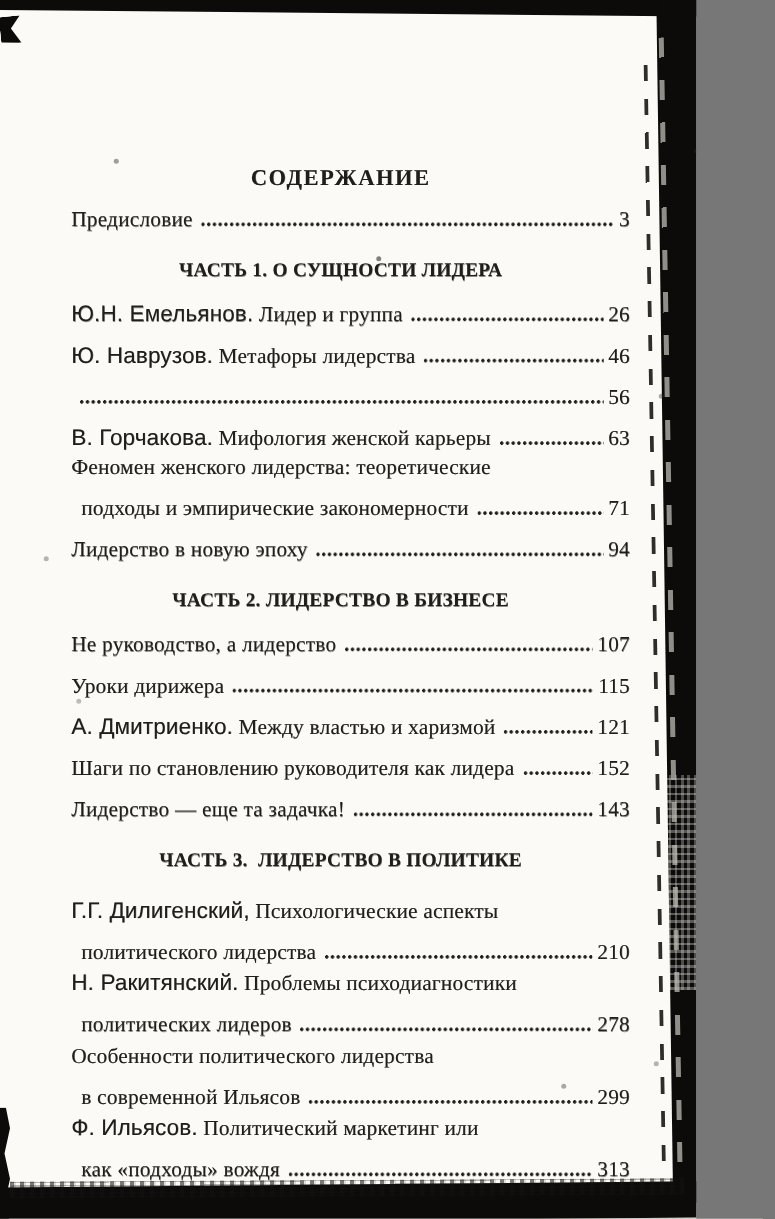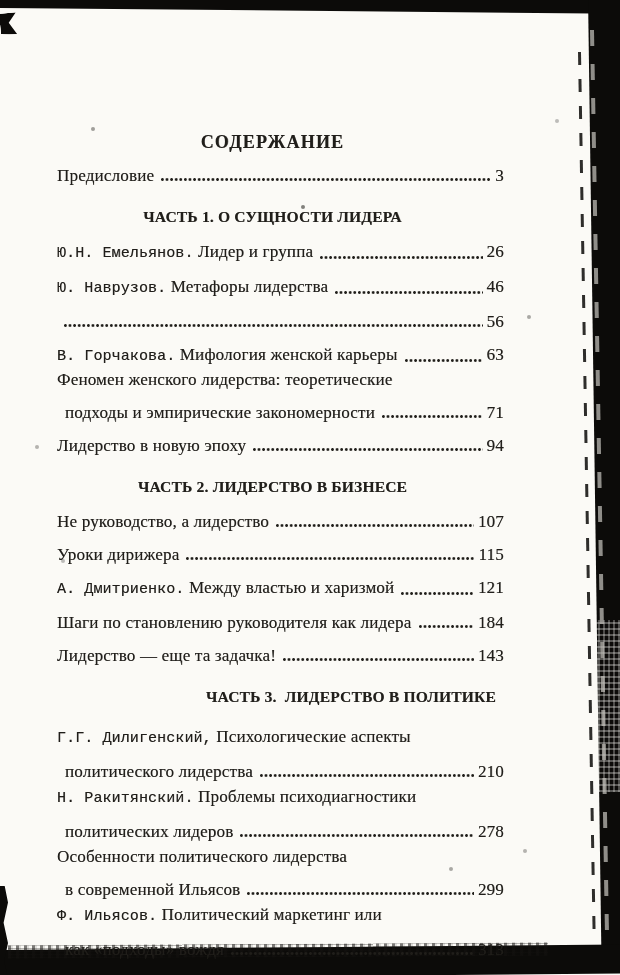--- a/index.html
+++ b/index.html
@@ -3,46 +3,46 @@
 <meta charset="utf-8">
 <style>
   * { box-sizing: border-box; }
   html, body { margin: 0; padding: 0; }
   body {
     width: 620px; height: 975px; overflow: hidden;
     background: #777;
     font-family: "Liberation Serif", "DejaVu Serif", serif;
   }
   .page {
-    position: relative; width: 620px; height: 975px; overflow: hidden;
+    position: relative; width: 557px; height: 975px; overflow: hidden;
     background: var(--paper, #fbfaf6);
     color: var(--ink, #201e1a);
   }
 
   
   .content { position: absolute; left: 57px; top: 0; width: 447px; }
   .toc-title {
     position: relative; left: -8px;
     margin: 131px 0 0 0; text-align: center;
     font-size: 18px; line-height: 22px; font-weight: bold; letter-spacing: 1.2px;
   }
   .preface { margin-top: 26px; }
   .sec-heading {
     position: relative; left: -8px;
     margin: 20px 0 13px 0; text-align: center;
     font-size: 15.5px; line-height: 22px; font-weight: bold; letter-spacing: 0.2px;
   }
-  .toc-section:last-child .sec-heading { margin-bottom: 18px; text-align: right; }
+  .toc-section:last-child .sec-heading { margin-bottom: 18px; }
   .entry { margin: 0 0 2px 0; }
   .toc-section:last-child .entry { margin-bottom: 4px; }
   .line { font-size: 17px; line-height: 21px; letter-spacing: 0.2px; }
   .leader-line { display: flex; align-items: baseline; margin-top: 12px; }
   .cont { padding-left: 8px; text-align: center; }
   .tg { white-space: nowrap; }
-  .author { font-family: Liberation Mono, monospace; font-size: 15px; letter-spacing: 0.1px; }
+  .author { font-family: Liberation Sans, sans-serif; font-size: 18px; letter-spacing: 0.1px; }
   .leader {
     flex: 1 1 auto; min-width: 8px; align-self: flex-end;
     height: 3px; margin: 0 4px 5px 7px;
     background-image: radial-gradient(circle at 1.4px 1.5px, var(--ink, #201e1a) 1.15px, rgba(0,0,0,0) 1.6px);
     background-size: 4.6px 3px; background-repeat: repeat-x;
   }
   .pg { flex: 0 0 auto; }
   .toc-title, .sec-heading, .line { text-shadow: 0.3px 0.3px 0.45px rgba(32,30,27,0.5); }
 
   
@@ -202,21 +202,21 @@
             <div class="line leader-line">
               <span class="tg"><span class="author">А. Дмитриенко.</span>&nbsp;<span class="t">Между властью и харизмой</span></span>
               <span class="leader"></span>
               <span class="pg">121</span>
             </div>
           </div>
           <div class="entry">
             <div class="line leader-line">
               <span class="tg"><span class="t">Шаги по становлению руководителя как лидера</span></span>
               <span class="leader"></span>
-              <span class="pg">184</span>
+              <span class="pg">152</span>
             </div>
           </div>
           <div class="entry">
             <div class="line leader-line">
               <span class="tg"><span class="t">Лидерство — еще та задачка!</span></span>
               <span class="leader"></span>
               <span class="pg">143</span>
             </div>
           </div>
         </section>

